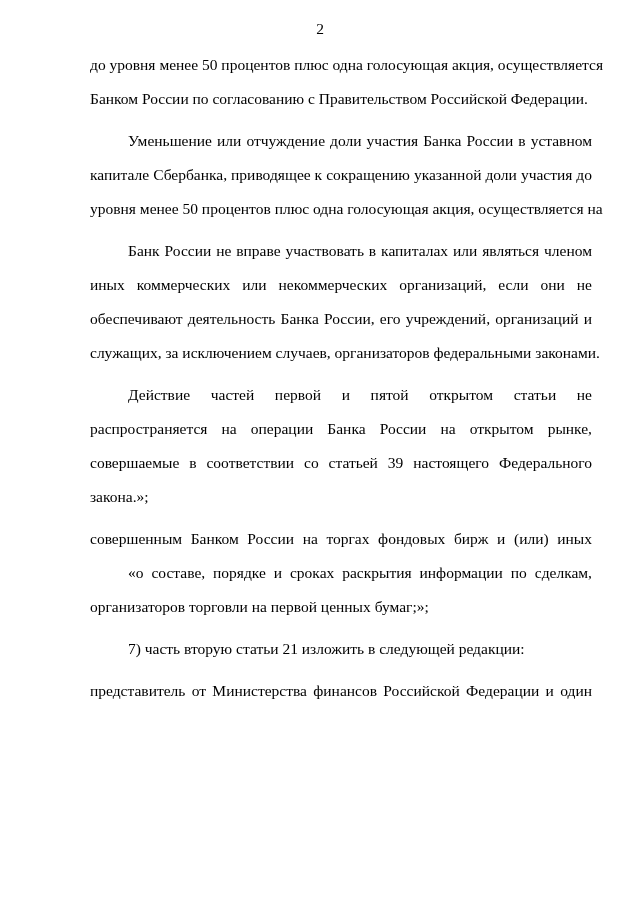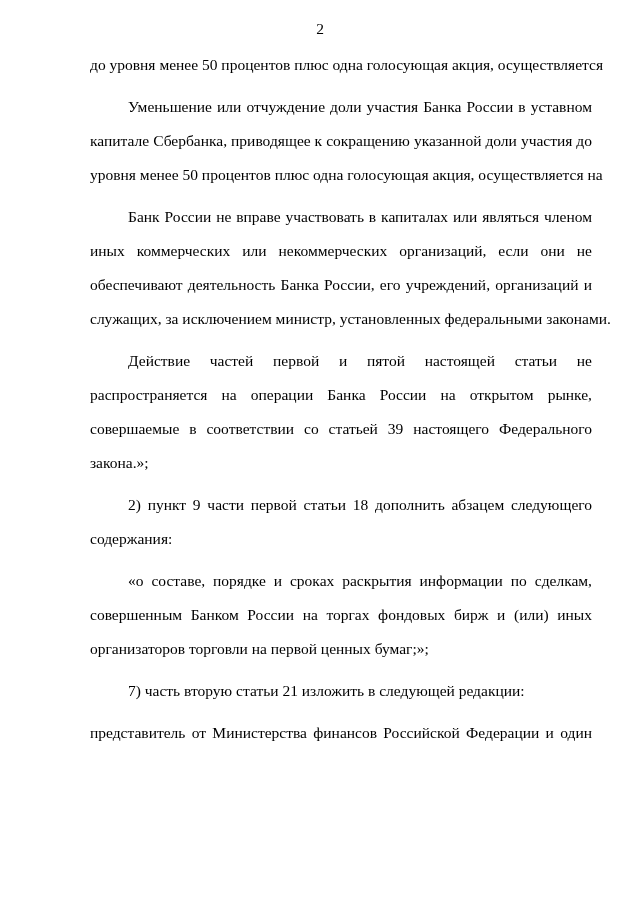--- a/index.html
+++ b/index.html
@@ -43,45 +43,42 @@
   }
 </style>
 </head>
 <body>
 
 <div class="page">
   <div class="page-number">2</div>
   <div class="content" id="content">
       <div class="paragraph">
         <div class="line">до уровня менее 50 процентов плюс одна голосующая акция, осуществляется</div>
+        <div class="line final">Банком России по согласованию с Правительством Российской Федерации.</div>
       </div>
       <div class="paragraph">
         <div class="line indent">Уменьшение или отчуждение доли участия Банка России в уставном</div>
         <div class="line">капитале Сбербанка, приводящее к сокращению указанной доли участия до</div>
         <div class="line">уровня менее 50 процентов плюс одна голосующая акция, осуществляется на</div>
       </div>
       <div class="paragraph">
         <div class="line indent">Банк России не вправе участвовать в капиталах или являться членом</div>
         <div class="line">иных коммерческих или некоммерческих организаций, если они не</div>
         <div class="line">обеспечивают деятельность Банка России, его учреждений, организаций и</div>
-        <div class="line final">служащих, за исключением министр, установленных федеральными законами.</div>
+        <div class="line final">служащих, за исключением случаев, организаторов федеральными законами.</div>
       </div>
       <div class="paragraph">
-        <div class="line indent">Действие частей первой и пятой настоящей статьи не</div>
+        <div class="line indent">Действие частей первой и пятой открытом статьи не</div>
         <div class="line">распространяется на операции Банка России на открытом рынке,</div>
         <div class="line">совершаемые в соответствии со статьей 39 настоящего Федерального</div>
         <div class="line final">закона.»;</div>
       </div>
       <div class="paragraph">
-        <div class="line indent">2) пункт 9 части первой статьи 18 дополнить абзацем следующего</div>
-        <div class="line final">содержания:</div>
-      </div>
-      <div class="paragraph">
+        <div class="line">совершенным Банком России на торгах фондовых бирж и (или) иных</div>
         <div class="line indent">«о составе, порядке и сроках раскрытия информации по сделкам,</div>
-        <div class="line">совершенным Банком России на торгах фондовых бирж и (или) иных</div>
         <div class="line final">организаторов торговли на первой ценных бумаг;»;</div>
       </div>
       <div class="paragraph">
         <div class="line indent final">7) часть вторую статьи 21 изложить в следующей редакции:</div>
       </div>
       <div class="paragraph">
         <div class="line">представитель от Министерства финансов Российской Федерации и один</div>
       </div>
     </div>
 </div>

